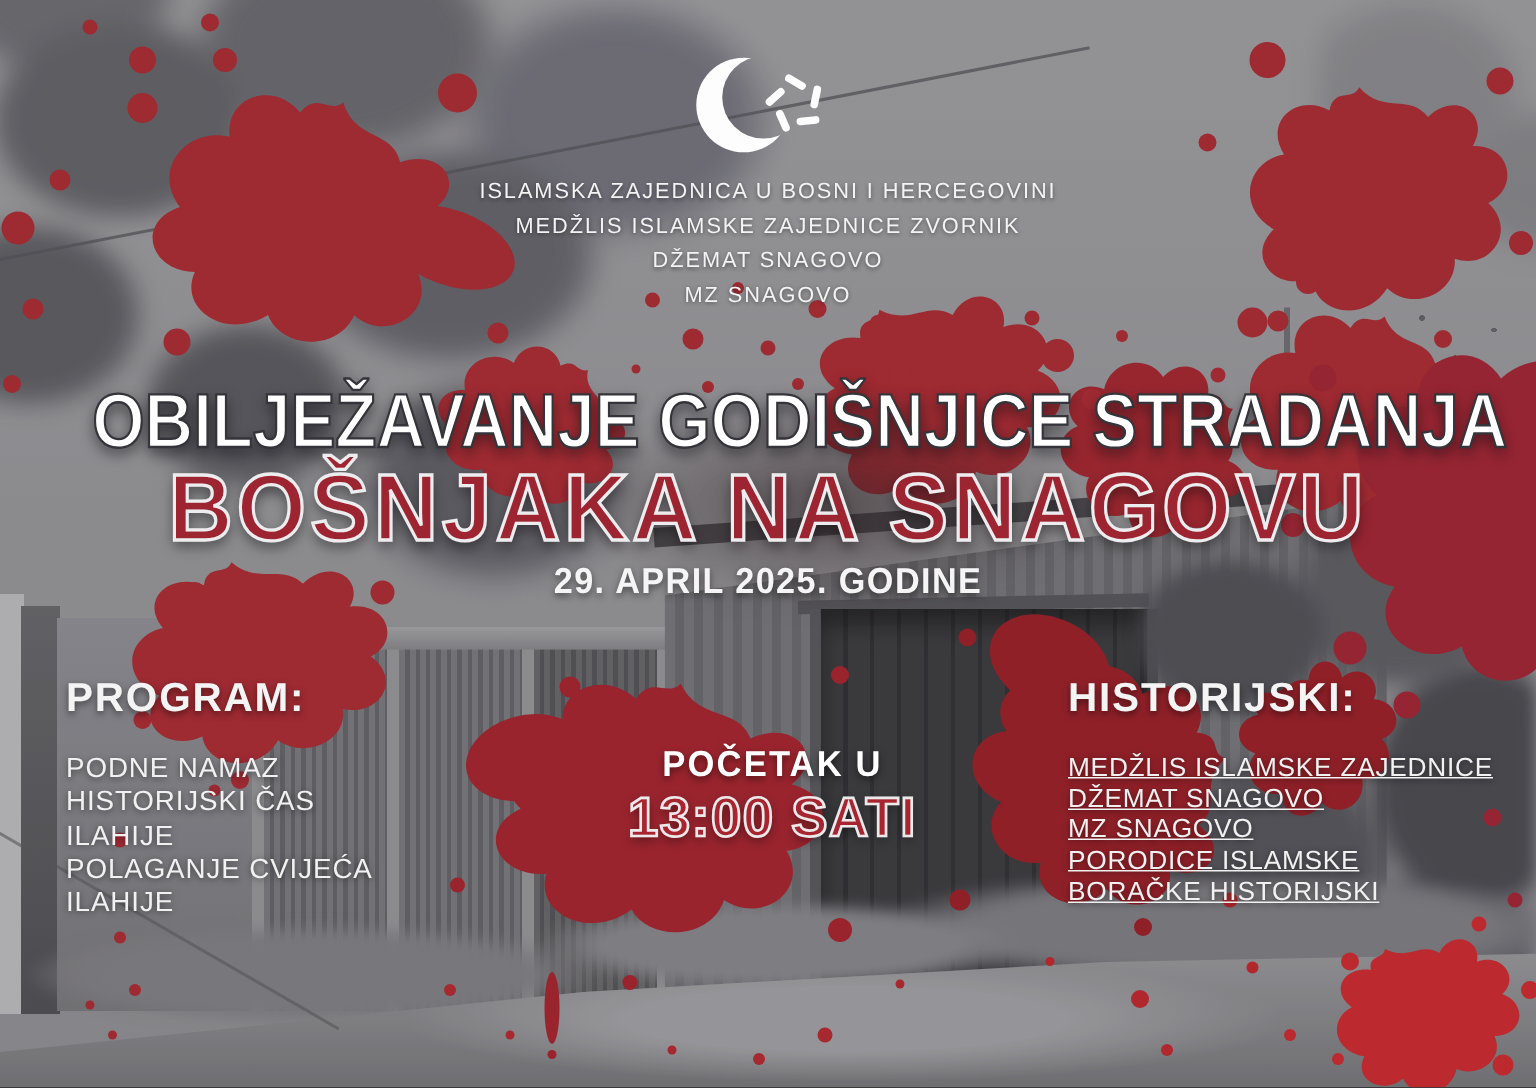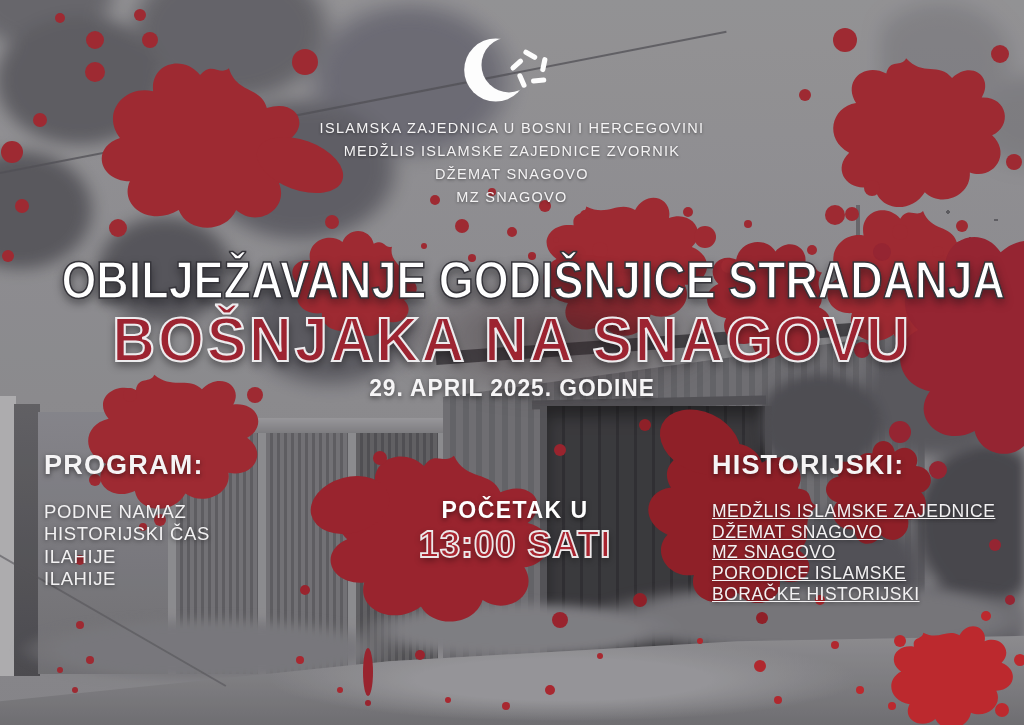--- a/index.html
+++ b/index.html
@@ -300,20 +300,21 @@
     <span class="t2">BOŠNJAKA NA SNAGOVU</span>
     <span class="date">29. APRIL 2025. GODINE</span>
   </div>
 
   <div class="program">
     <div class="col-heading">PROGRAM:</div>
     <div class="list">
       <div class="list-item">PODNE NAMAZ</div>
       <div class="list-item">HISTORIJSKI ČAS</div>
       <div class="list-item">ILAHIJE</div>
+      <div class="list-item">POLAGANJE CVIJEĆA</div>
       <div class="list-item">ILAHIJE</div>
     </div>
   </div>
 
   <div class="start">
     <span class="start-prefix">POČETAK U</span>
     <span class="start-time">13:00 SATI</span>
   </div>
 
   <div class="organizers">

